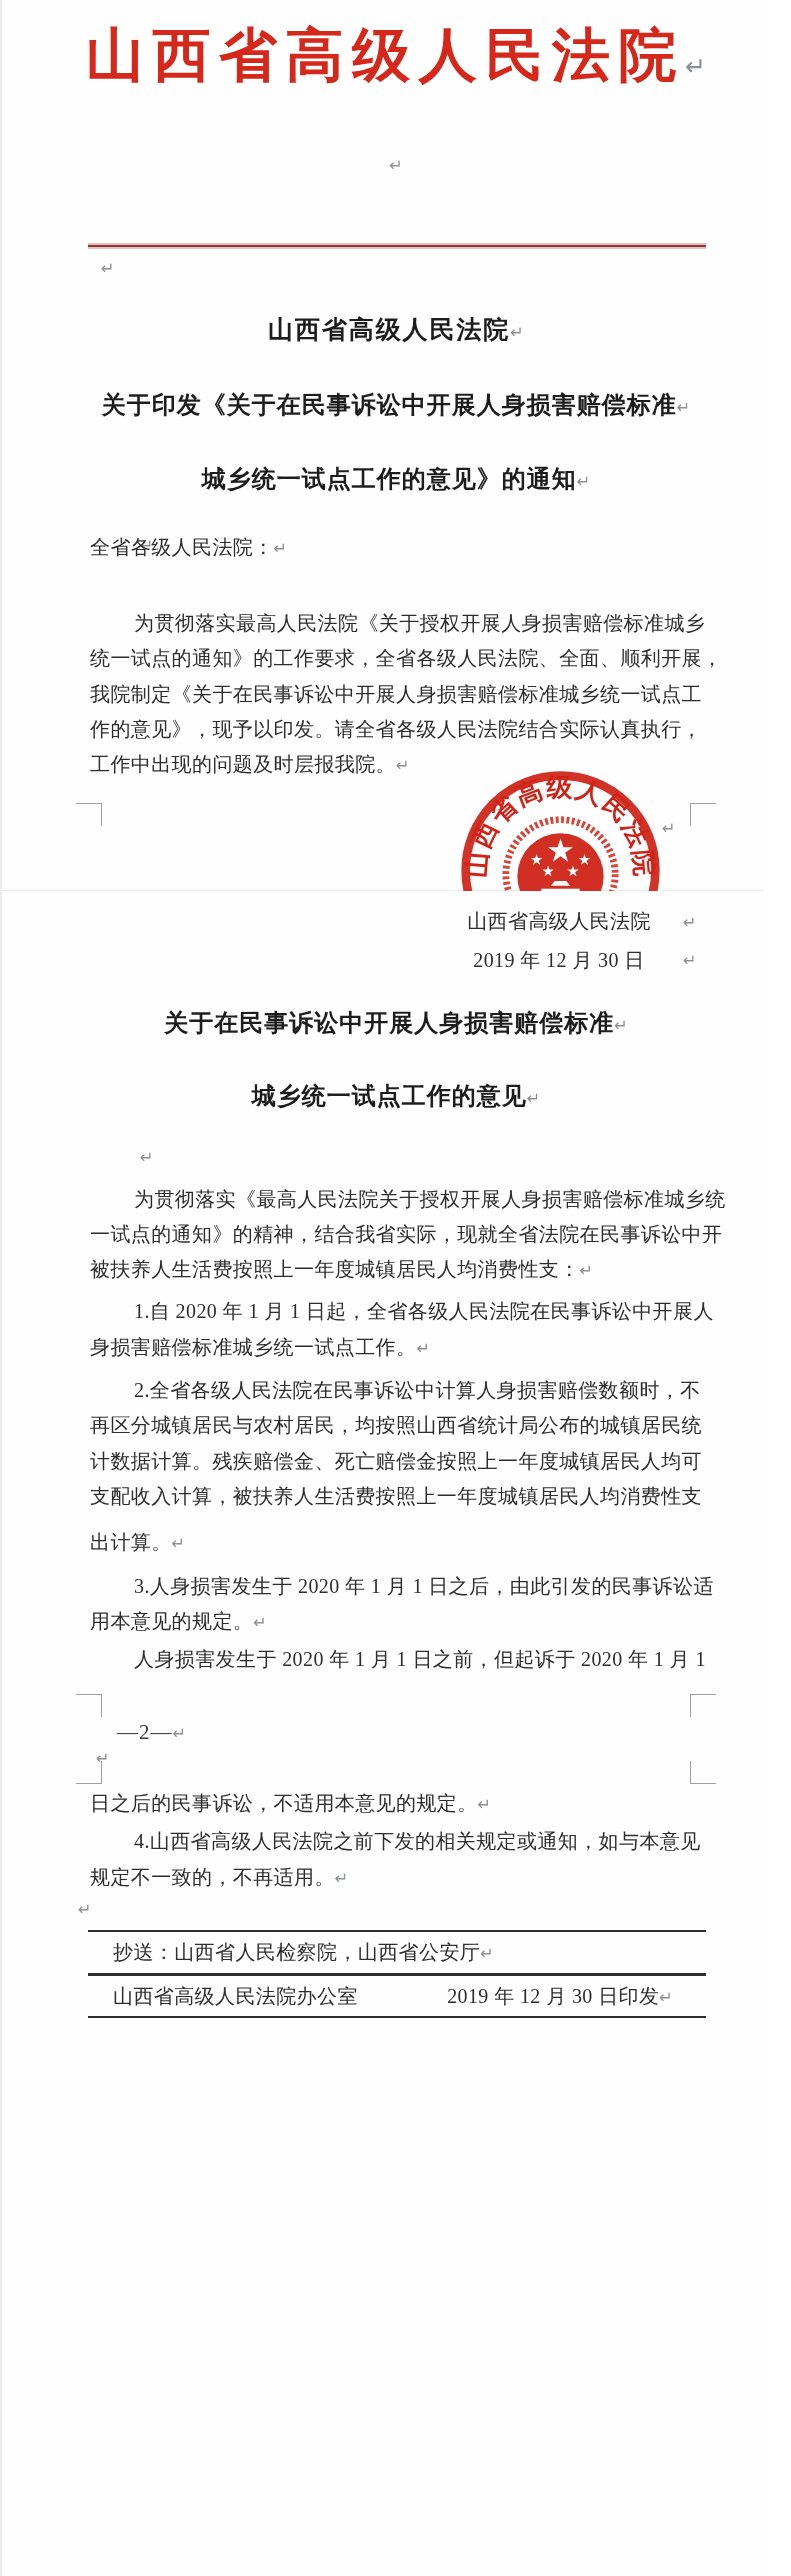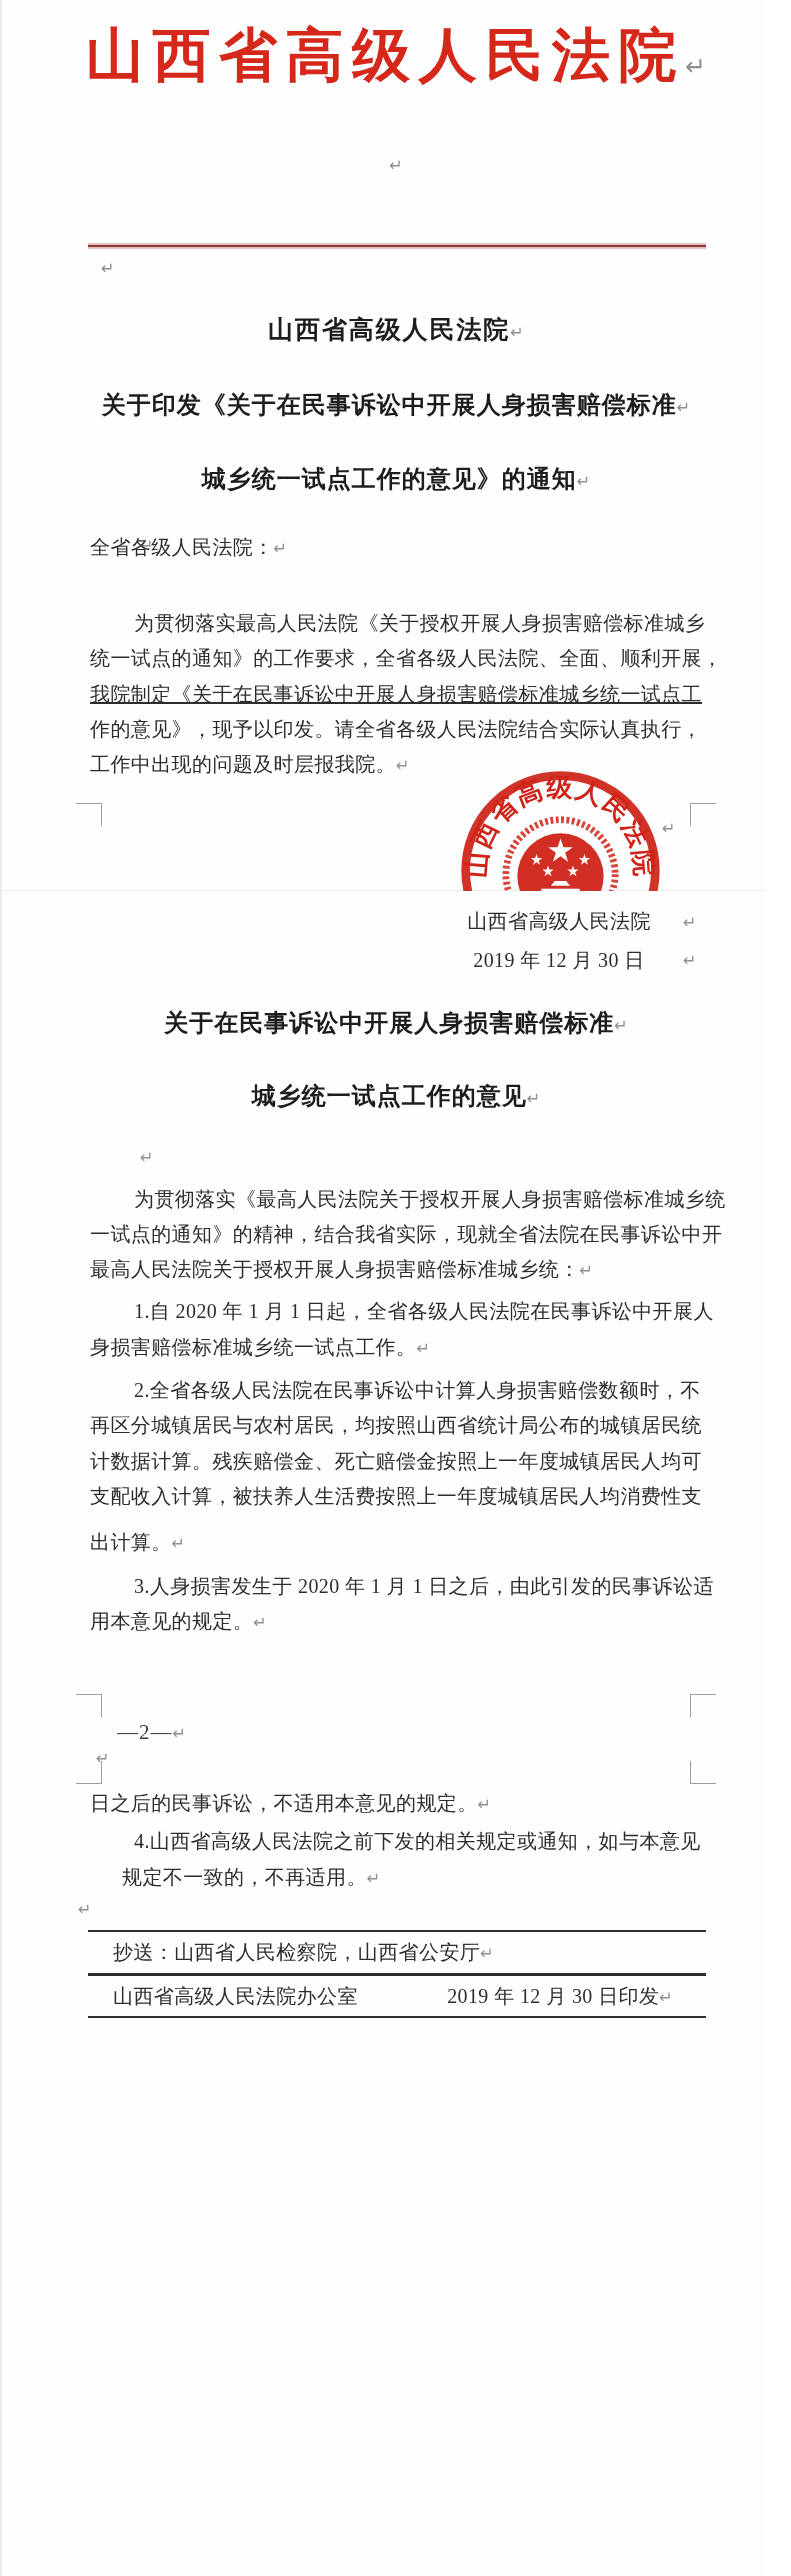--- a/index.html
+++ b/index.html
@@ -50,21 +50,21 @@
 
   <div class="abs center h1org" style="top:316px;"><span>山西省高级人民法院</span><span class="pilc">↵</span></div>
   <div class="abs center h1" style="top:392px;"><span>关于印发《关于在民事诉讼中开展人身损害赔偿标准</span><span class="pilc">↵</span></div>
   <div class="abs center h1" style="top:466px;"><span>城乡统一试点工作的意见》的通知</span><span class="pilc">↵</span></div>
 
   <div class="abs pilc" style="left:140px;top:537px;">↵</div>
 
   <div class="abs bodyline body" style="top:536px;"><span>全省各级人民法院：</span><span class="pilc">↵</span></div>
   <div class="abs indent body" style="top:612px;">为贯彻落实最高人民法院《关于授权开展人身损害赔偿标准城乡</div>
   <div class="abs bodyline body" style="top:647px;">统一试点的通知》的工作要求，全省各级人民法院、全面、顺利开展，</div>
-  <div class="abs bodyline body" style="top:683px;text-decoration:underline;">我院制定《关于在民事诉讼中开展人身损害赔偿标准城乡统一试点工</div>
+  <div class="abs bodyline body" style="top:683px;">我院制定《关于在民事诉讼中开展人身损害赔偿标准城乡统一试点工</div>
   <div class="abs bodyline body" style="top:718px;">作的意见》，现予以印发。请全省各级人民法院结合实际认真执行，</div>
   <div class="abs bodyline body" style="top:753px;"><span>工作中出现的问题及时层报我院。</span><span class="pilc">↵</span></div>
 
   <div class="mk mk-tl" style="left:76px;top:803px;"></div>
   <div class="mk mk-tr" style="left:690px;top:803px;"></div>
 
   <div class="seal-wrap">
     <svg width="207" height="207" viewBox="0 0 216 216">
       <defs>
         <path id="sealArc" d="M 30,108 A 78,78 0 0 1 186,108" fill="none"></path>
@@ -93,45 +93,46 @@
   <div class="abs sigzone body" style="top:949px;">2019 年 12 月 30 日</div>
   <div class="abs pilc" style="left:683px;top:952px;">↵</div>
 
   <div class="abs center h1" style="top:1010px;"><span>关于在民事诉讼中开展人身损害赔偿标准</span><span class="pilc">↵</span></div>
   <div class="abs center h1" style="top:1083px;"><span>城乡统一试点工作的意见</span><span class="pilc">↵</span></div>
 
   <div class="abs pilc" style="left:140px;top:1149px;">↵</div>
 
   <div class="abs indent body" style="top:1188px;">为贯彻落实《最高人民法院关于授权开展人身损害赔偿标准城乡统</div>
   <div class="abs bodyline body" style="top:1223px;">一试点的通知》的精神，结合我省实际，现就全省法院在民事诉讼中开</div>
-  <div class="abs bodyline body" style="top:1258px;"><span>最高人民法院关于授权开展人身损害赔偿标准城乡统：</span><span class="pilc">↵</span></div>
+  <div class="abs bodyline body" style="top:1258px;"><span>被扶养人生活费按照上一年度城镇居民人均消费性支：</span><span class="pilc">↵</span></div>
 
   <div class="abs indent body" style="top:1300px;">1.自 2020 年 1 月 1 日起，全省各级人民法院在民事诉讼中开展人</div>
   <div class="abs bodyline body" style="top:1336px;"><span>身损害赔偿标准城乡统一试点工作。</span><span class="pilc">↵</span></div>
 
   <div class="abs indent body" style="top:1379px;">2.全省各级人民法院在民事诉讼中计算人身损害赔偿数额时，不</div>
   <div class="abs bodyline body" style="top:1414px;">再区分城镇居民与农村居民，均按照山西省统计局公布的城镇居民统</div>
   <div class="abs bodyline body" style="top:1450px;">计数据计算。残疾赔偿金、死亡赔偿金按照上一年度城镇居民人均可</div>
   <div class="abs bodyline body" style="top:1485px;">支配收入计算，被扶养人生活费按照上一年度城镇居民人均消费性支</div>
   <div class="abs bodyline body" style="top:1520px;margin-top:11px;"><span>出计算。</span><span class="pilc">↵</span></div>
 
   <div class="abs indent body" style="top:1575px;">3.人身损害发生于 2020 年 1 月 1 日之后，由此引发的民事诉讼适</div>
   <div class="abs bodyline body" style="top:1610px;"><span>用本意见的规定。</span><span class="pilc">↵</span></div>
 
+  <div class="abs indent body" style="top:1648px;">人身损害发生于 2020 年 1 月 1 日之前，但起诉于 2020 年 1 月 1</div>
 
   <div class="mk mk-tl" style="left:76px;top:1694px;"></div>
   <div class="mk mk-tr" style="left:690px;top:1694px;"></div>
   <div class="abs pagenum" style="left:117px;top:1720px;"><span>—2—</span><span class="pilc">↵</span></div>
   <div class="abs pilc" style="left:96px;top:1750px;">↵</div>
   <div class="mk mk-bl" style="left:76px;top:1761px;"></div>
   <div class="mk mk-br" style="left:690px;top:1761px;"></div>
 
   <div class="abs bodyline body" style="top:1792px;"><span>日之后的民事诉讼，不适用本意见的规定。</span><span class="pilc">↵</span></div>
   <div class="abs indent body" style="top:1830px;">4.山西省高级人民法院之前下发的相关规定或通知，如与本意见</div>
-  <div class="abs bodyline body" style="top:1866px;margin-left:32px;"><span>规定不一致的，不再适用。</span><span class="pilc">↵</span></div>
+  <div class="abs bodyline body" style="top:1866px;"><span>规定不一致的，不再适用。</span><span class="pilc">↵</span></div>
   <div class="abs pilc" style="left:78px;top:1901px;">↵</div>
 
   <div class="rule-blk" style="top:1930px;"></div>
   <div class="abs foot" style="left:113px;top:1941px;"><span>抄送：山西省人民检察院，山西省公安厅</span><span class="pilc">↵</span></div>
   <div class="rule-blk" style="top:1973px;height:2.9px;"></div>
   <div class="abs foot" style="left:113px;top:1985px;">山西省高级人民法院办公室</div>
   <div class="abs foot" style="right:91px;top:1985px;text-align:right;"><span>2019 年 12 月 30 日印发</span><span class="pilc">↵</span></div>
   <div class="rule-blk" style="top:2016px;"></div>
 
 </div>

